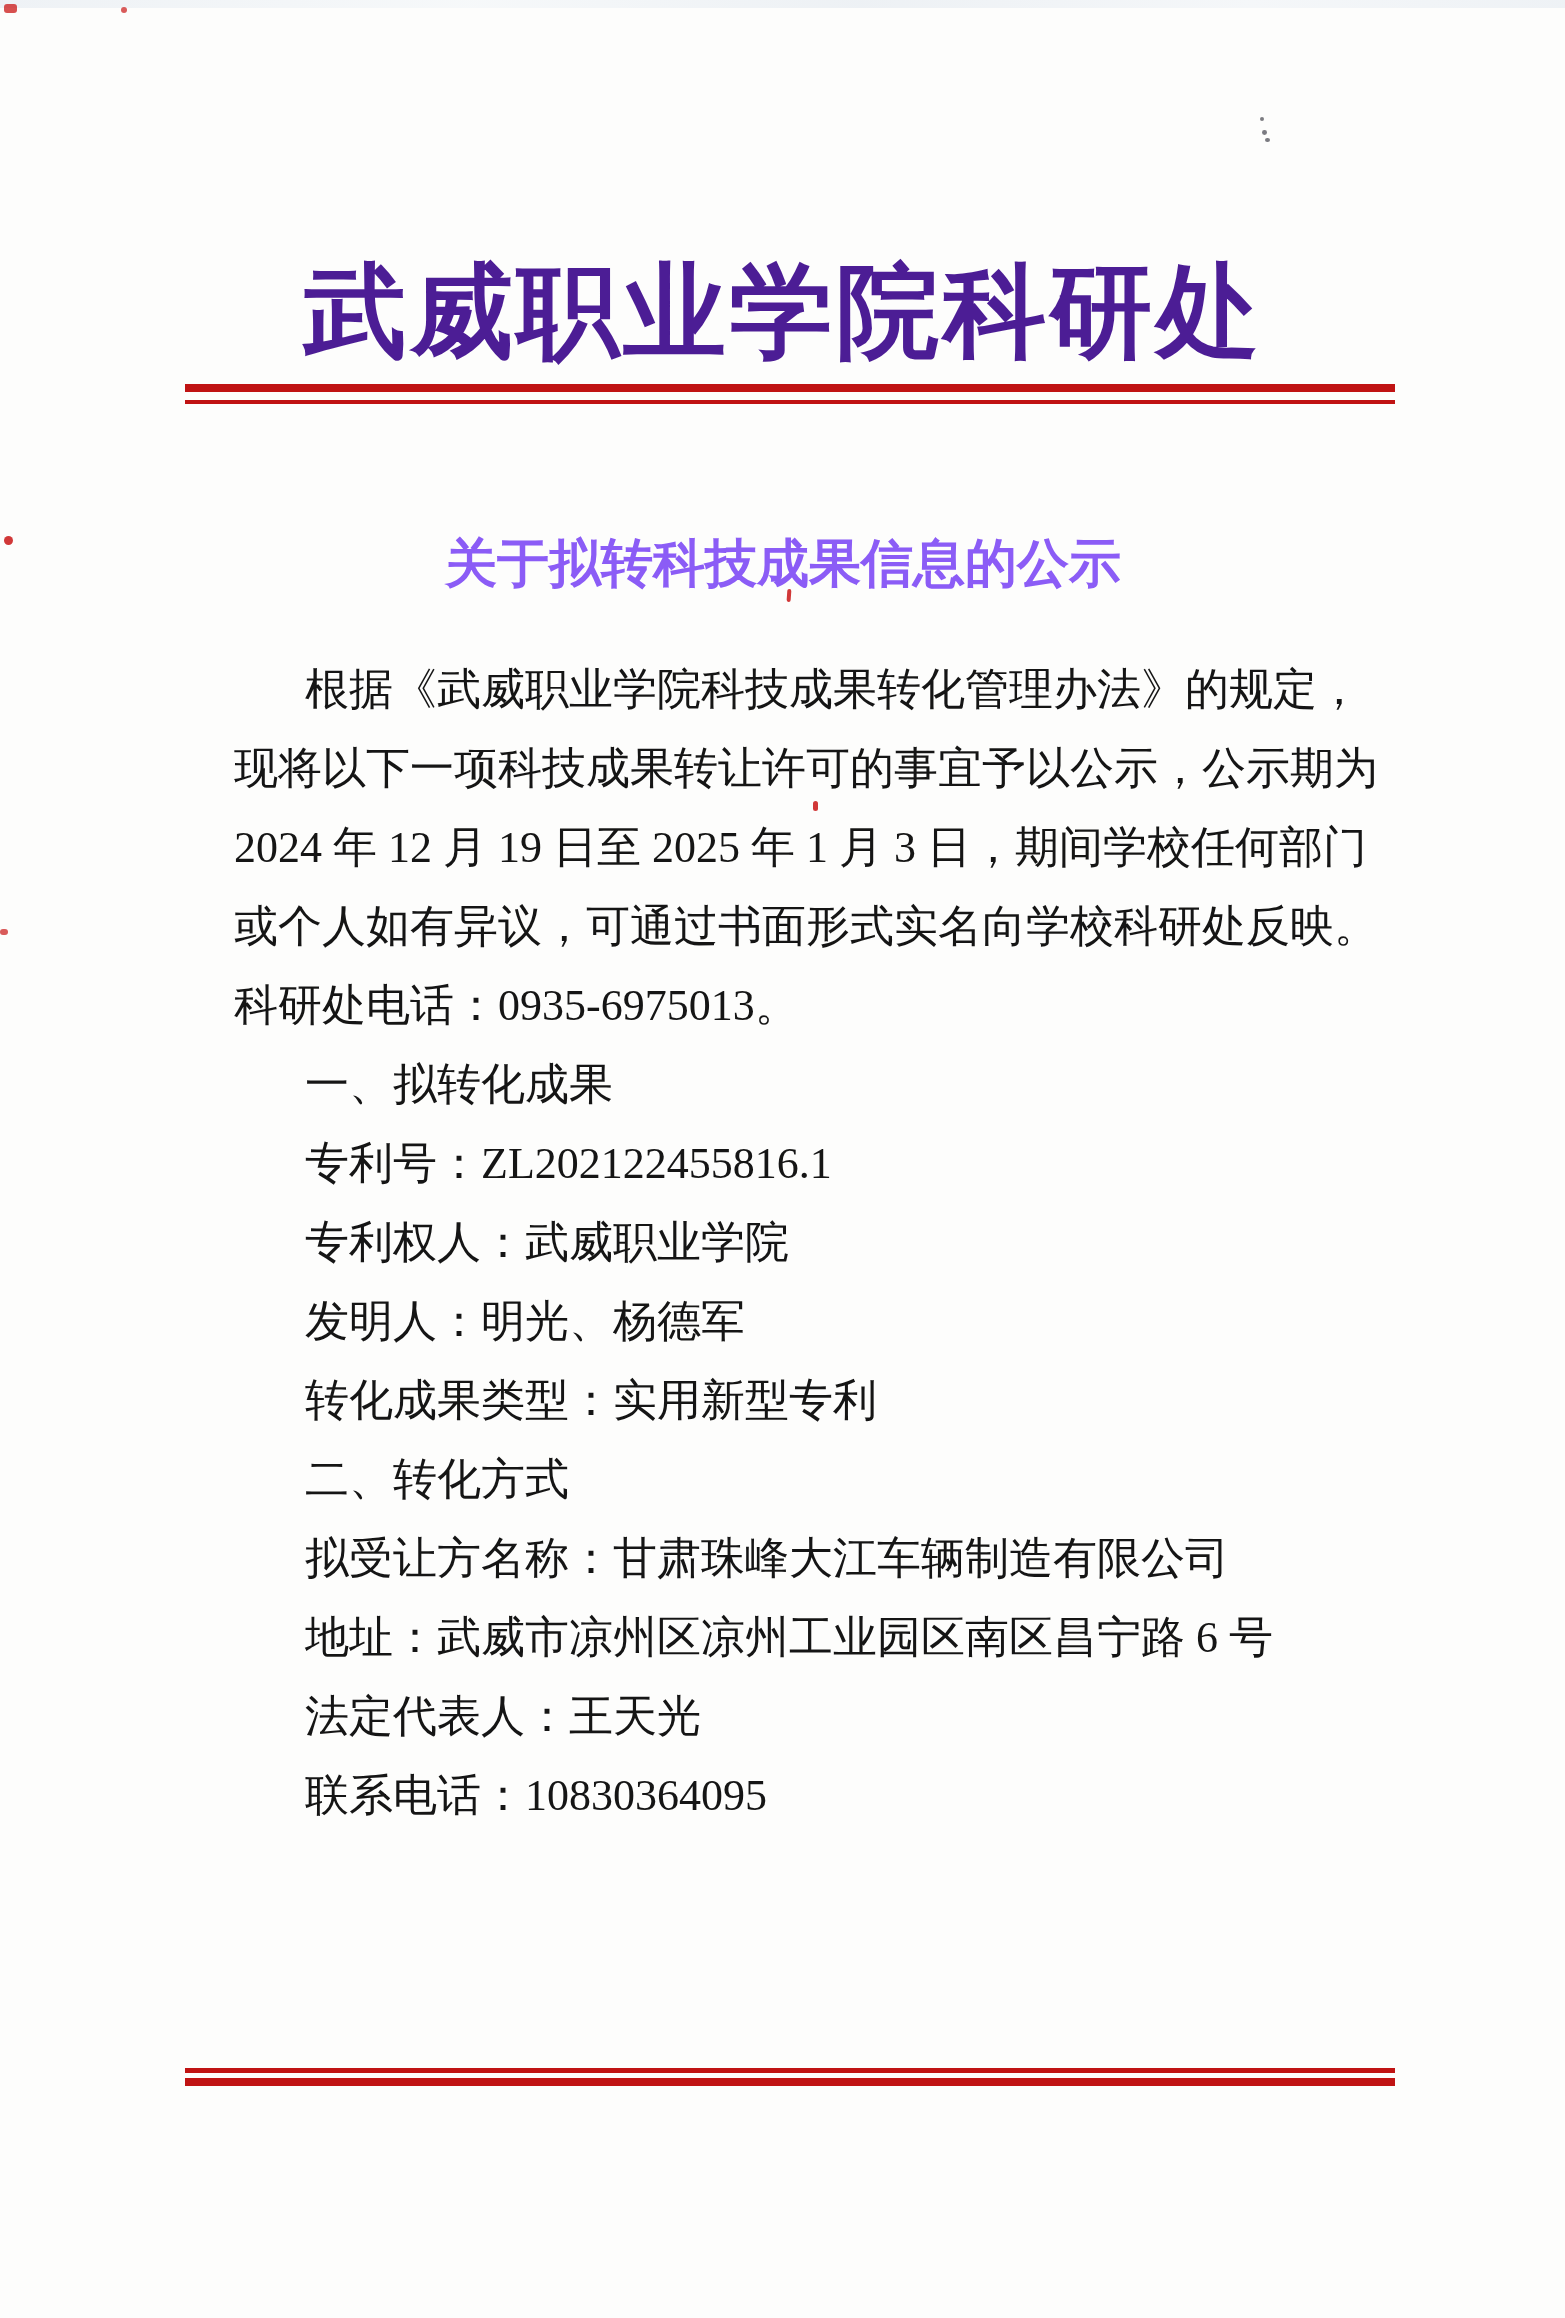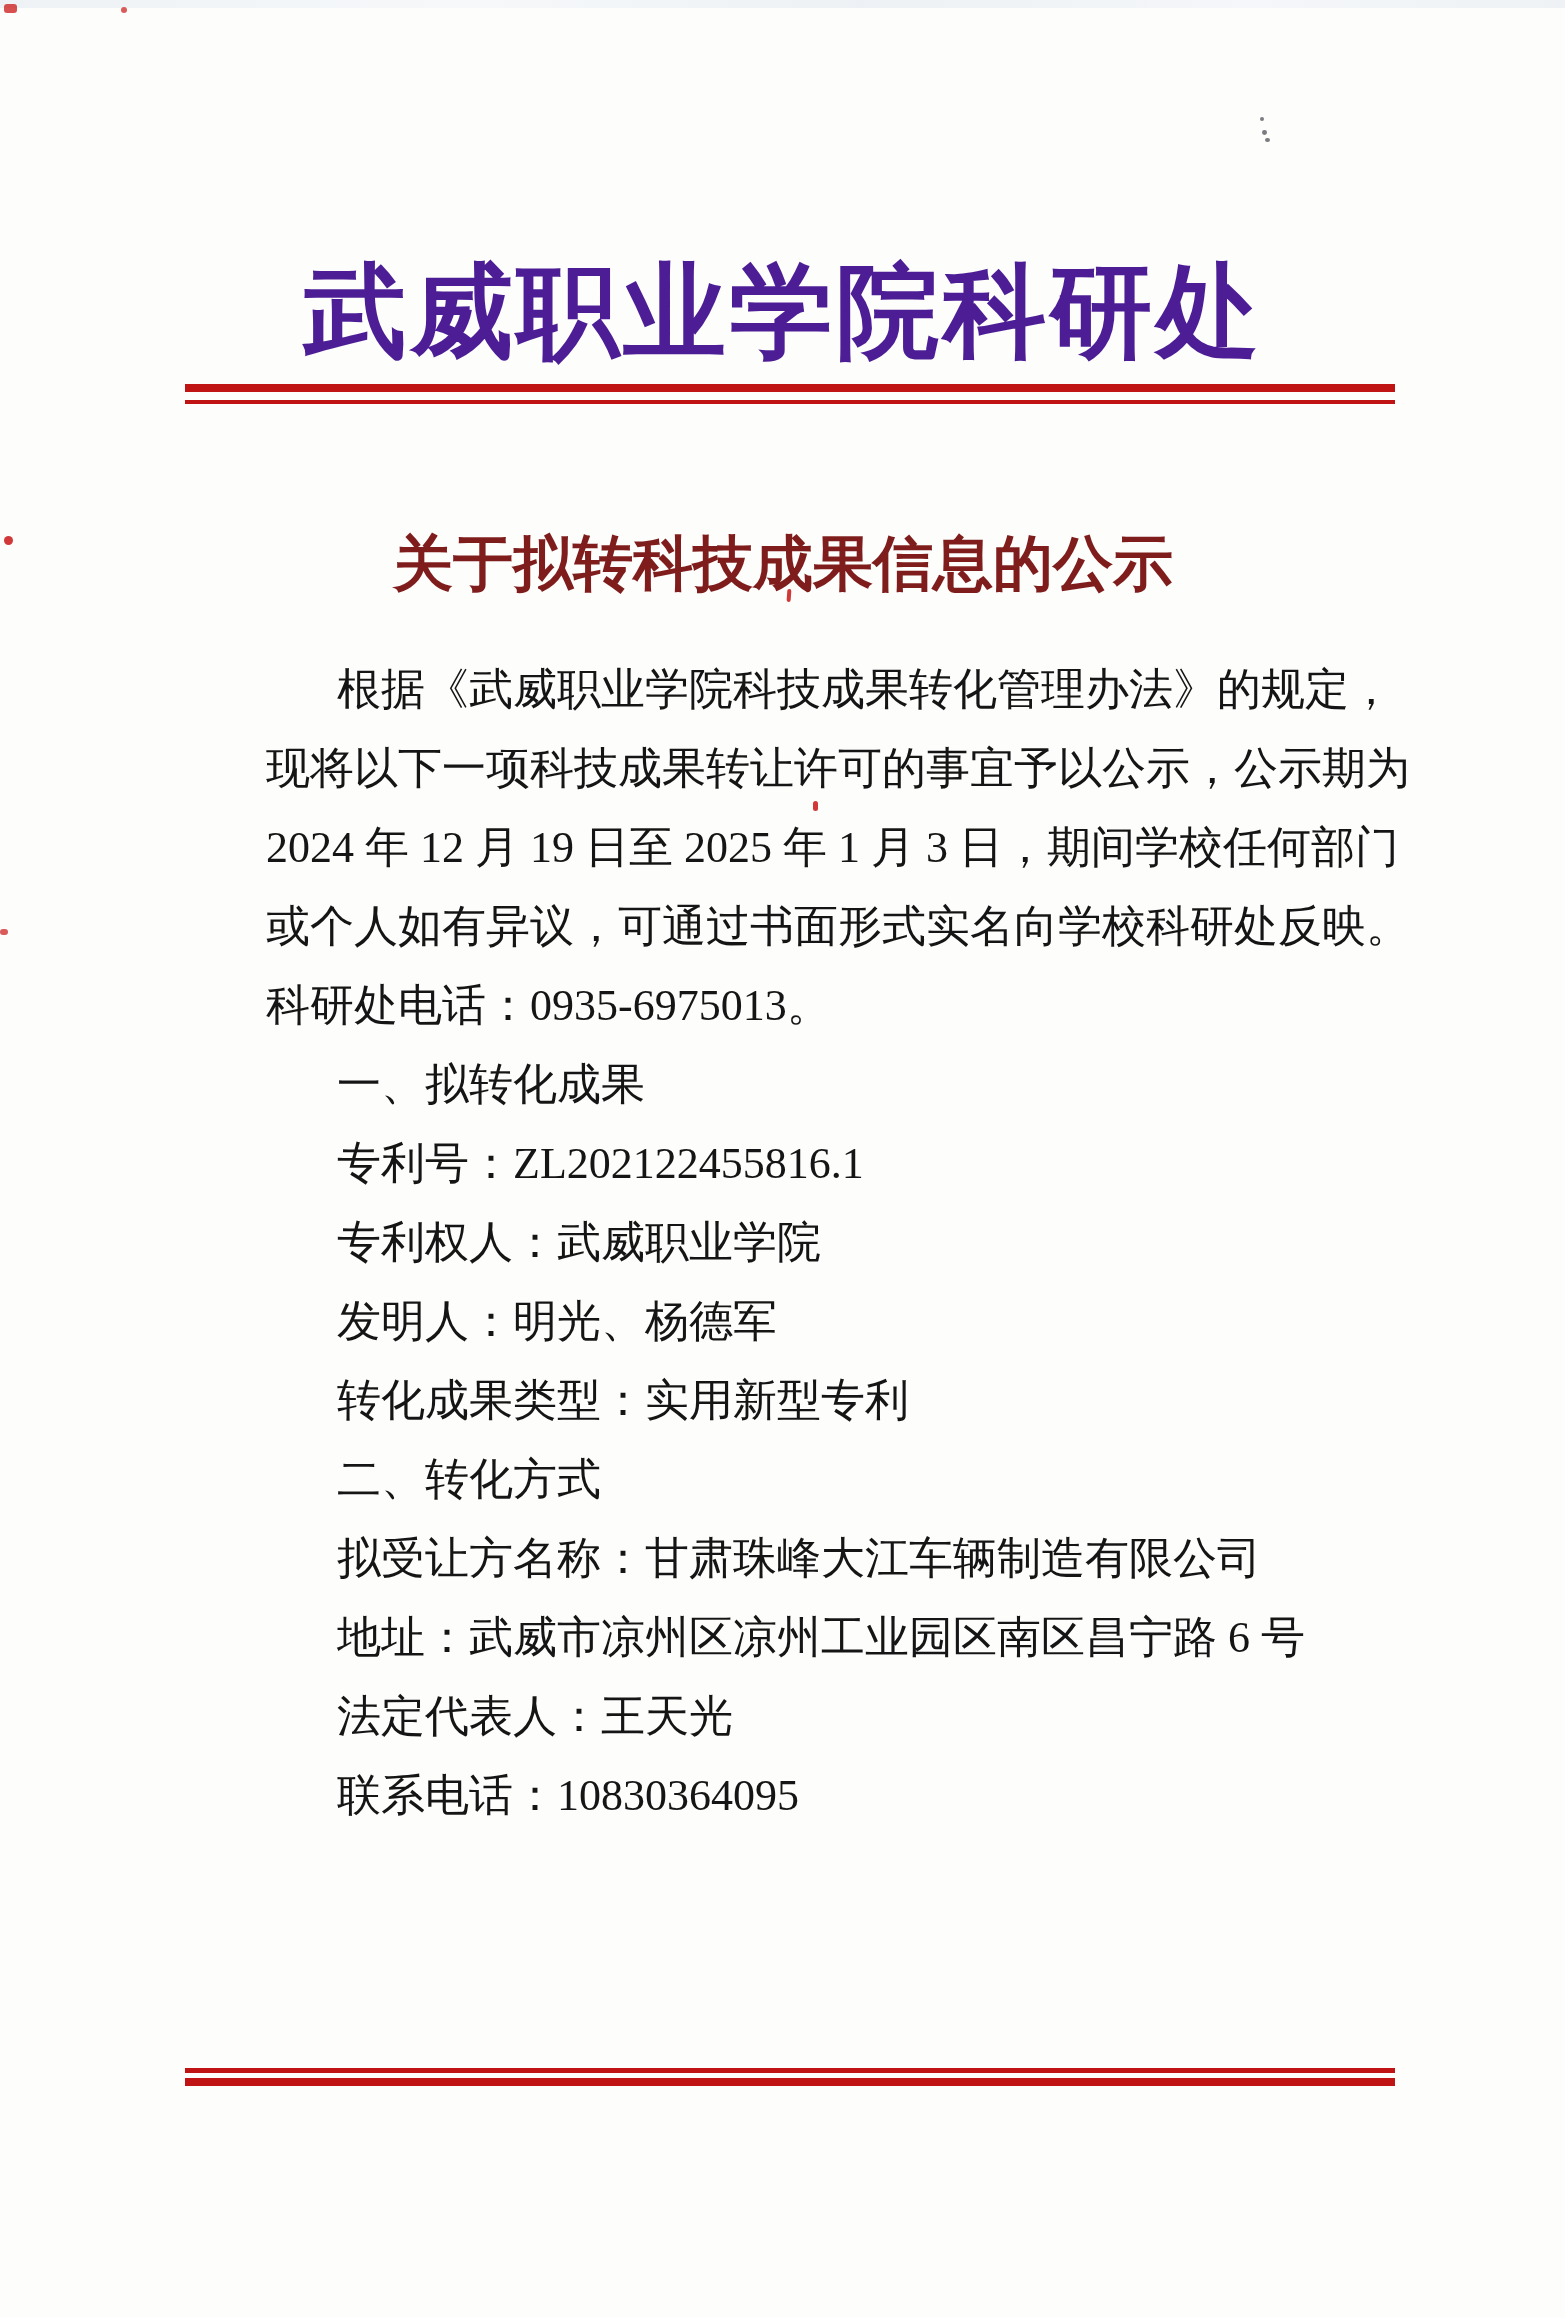--- a/index.html
+++ b/index.html
@@ -29,30 +29,29 @@
   .rule .bar{width:100%;background:#c01313;}
   .rule .thick{height:8.4px;}
   .rule .thin{height:4.8px;}
   .rule.top-rule{top:384px;}
   .rule.top-rule .thin{margin-top:7.2px;}
   .rule.bottom-rule{top:2068px;}
   .rule.bottom-rule .thick{margin-top:4.8px;}
   .doc-title{
     position:absolute;top:522px;left:0;width:100%;
     text-align:center;
-    font-size:60px;line-height:84px;
+    font-size:52px;line-height:84px;
     font-weight:bold;
-    color:#7f1d1d;
+    color:#8b5cf6;
     letter-spacing:0;
     white-space:nowrap;
   }
   .body-text{
     position:absolute;left:234px;top:650px;width:1193px;
     color:#151515;
-    margin-left:32px;
   }
   .body-text .line{
     height:79px;line-height:79px;
     font-size:44px;
     white-space:nowrap;
   }
   .body-text .ind{padding-left:71px;}
   
   .speck{position:absolute;border-radius:50%;}
   .speck.gray{background:#5a5a62;opacity:.8;}

